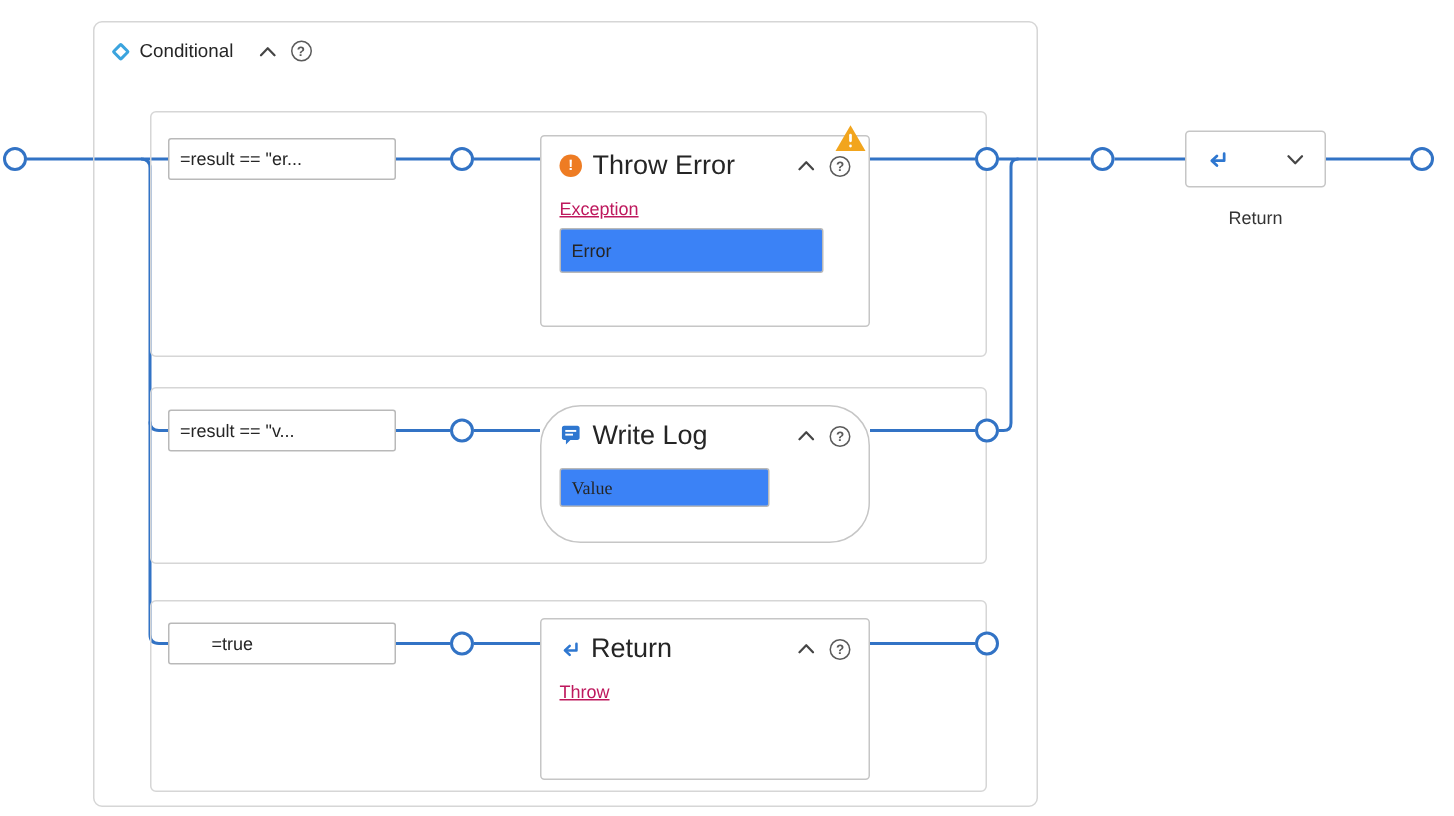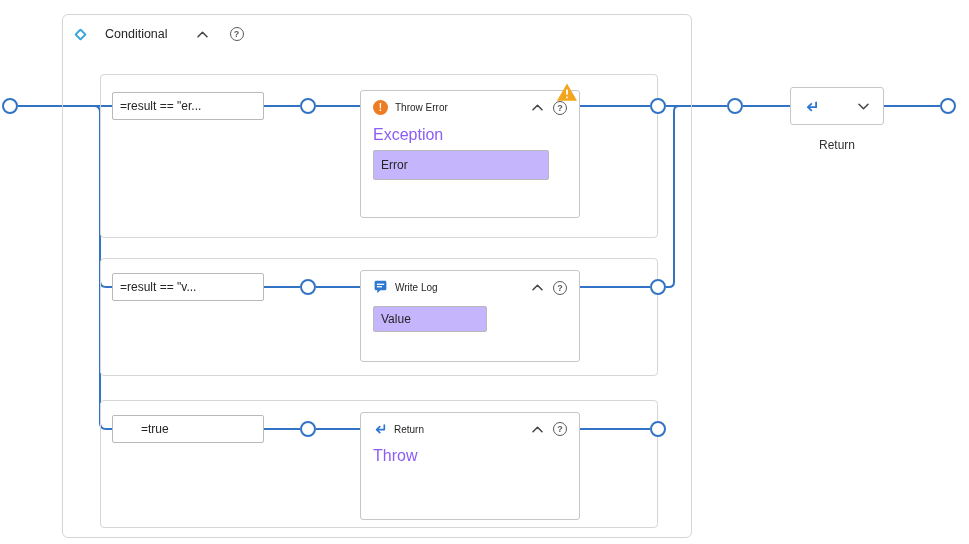--- a/index.html
+++ b/index.html
@@ -15,38 +15,38 @@
 
   .connector { position:absolute; width:16px; height:16px; border-radius:50%;
                background:#fff; border:2px solid var(--wire); cursor:pointer; }
 
   .cond-input { position:absolute; width:152px; height:28px; border:1px solid var(--input-border);
                 background:#fff; font:12px "Liberation Sans", sans-serif; padding:0 7px;
                 color:var(--text); border-radius:2px; }
 
   .card { position:absolute; width:220px; background:#fff; border:1px solid var(--card-border); border-radius:3px; }
   .card-header { display:flex; align-items:center; gap:7px; padding:9px 12px 4px 12px; }
-  .card-title { font-size:10px; color:var(--text); white-space:nowrap; }
+  .card-title { font-size:18px; color:var(--text); white-space:nowrap; }
   .hdr-right { margin-left:auto; display:flex; align-items:center; gap:9px; }
   .chev-btn { display:flex; align-items:center; justify-content:center; width:14px; height:14px; cursor:pointer; }
   .help { width:14px; height:14px; border:1.3px solid var(--muted); border-radius:50%; color:var(--muted);
           font-size:9px; font-weight:bold; display:flex; align-items:center; justify-content:center;
           cursor:pointer; flex:0 0 auto; }
   .card-body { padding:7px 12px; }
-  .field-label { font-size:16px; color:#8b5cf6; margin-bottom:6px; }
-  .field-input { display:block; border:1px solid var(--input-border); background:#c4b5fd;
+  .field-label { font-size:12px; color:#be185d; margin-bottom:6px;text-decoration:underline; }
+  .field-input { display:block; border:1px solid var(--input-border); background:#3b82f6;
                  font:12px "Liberation Sans", sans-serif; padding:0 7px; color:var(--text); border-radius:2px; }
 
   .err-icon { width:15px; height:15px; border-radius:50%; background:var(--error); color:#fff;
               font-size:10px; font-weight:bold; display:flex; align-items:center; justify-content:center; flex:0 0 auto; }
   .diamond { width:9px; height:9px; border:2px solid var(--diamond); transform:rotate(45deg);
              background:#fff; border-radius:1.5px; flex:0 0 auto; }
   .warn-badge { position:absolute; top:-9px; right:1px; width:22px; height:20px; cursor:pointer; }
 
-  .cond-header { position:absolute; left:76px; top:27px; display:flex; align-items:center; gap:20px; cursor:default; }
+  .cond-header { position:absolute; left:76px; top:27px; display:flex; align-items:center; gap:8px; cursor:default; }
   .cond-title { font-size:12.5px; margin-right:8px; }
 
   .return-box { position:absolute; left:790px; top:87px; width:94px; height:38px;
                 border:1px solid var(--card-border); background:#fff; border-radius:3px;
                 display:flex; align-items:center; justify-content:space-between; padding:0 13px; cursor:pointer; }
   .return-label { position:absolute; left:790px; top:138px; width:94px; text-align:center; font-size:12px; color:#333; }
 </style>
 </head>
 <body>
 
@@ -109,39 +109,39 @@
         </span>
         <span class="help">?</span>
       </span>
     </div>
     <div class="card-body">
       <div class="field-label">Exception</div>
       <input class="field-input" style="width: 176px; height: 30px;" value="Error">
     </div>
   </div>
 
-  <div class="card" style="left:360px; top:270px; height:92px;">
+  <div class="card" style="left:360px; top:270px; height:92px;border-radius:27px;">
     <div class="card-header">
       <svg width="15" height="15" viewBox="0 0 14 14" style="flex:0 0 auto;">
         <path d="M1.5 2.2 C1.5 1.4 2.1 0.8 2.9 0.8 H11.1 C11.9 0.8 12.5 1.4 12.5 2.2 V8.2 C12.5 9 11.9 9.6 11.1 9.6 H6.8 L4 12.4 V9.6 H2.9 C2.1 9.6 1.5 9 1.5 8.2 Z" style="fill:var(--accent)"></path>
         <rect x="3.6" y="3.4" width="6.8" height="1.2" fill="#fff"></rect>
         <rect x="3.6" y="5.7" width="4.8" height="1.2" fill="#fff"></rect>
       </svg>
       <span class="card-title">Write Log</span>
       <span class="hdr-right">
         <span class="chev-btn">
           <svg width="11" height="7" viewBox="0 0 11 7">
             <path d="M1 5.8 L5.5 1.2 L10 5.8" fill="none" stroke="#464646" stroke-width="1.5" stroke-linecap="round" stroke-linejoin="round"></path>
           </svg>
         </span>
         <span class="help">?</span>
       </span>
     </div>
     <div class="card-body">
-      <input class="field-input" style="width: 114px; height: 26px;" value="Value">
+      <input class="field-input" style="width: 140px; height: 26px; font-family: Liberation Serif, serif;" value="Value">
     </div>
   </div>
 
   <div class="card" style="left:360px; top:412px; height:108px;">
     <div class="card-header">
       <svg width="14" height="14" viewBox="0 0 14 14" style="flex:0 0 auto;">
         <path d="M11.3 3.2 V7.6 H4.2" style="stroke:var(--accent)" stroke-width="1.7" fill="none" stroke-linecap="round" stroke-linejoin="round"></path>
         <path d="M6.8 4.6 L3.6 7.6 L6.8 10.6" style="stroke:var(--accent)" stroke-width="1.7" fill="none" stroke-linecap="round" stroke-linejoin="round"></path>
       </svg>
       <span class="card-title">Return</span>

